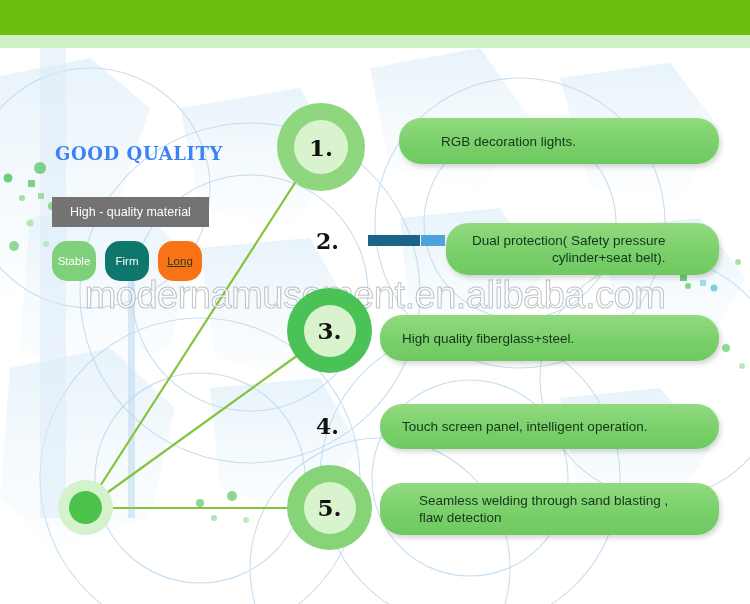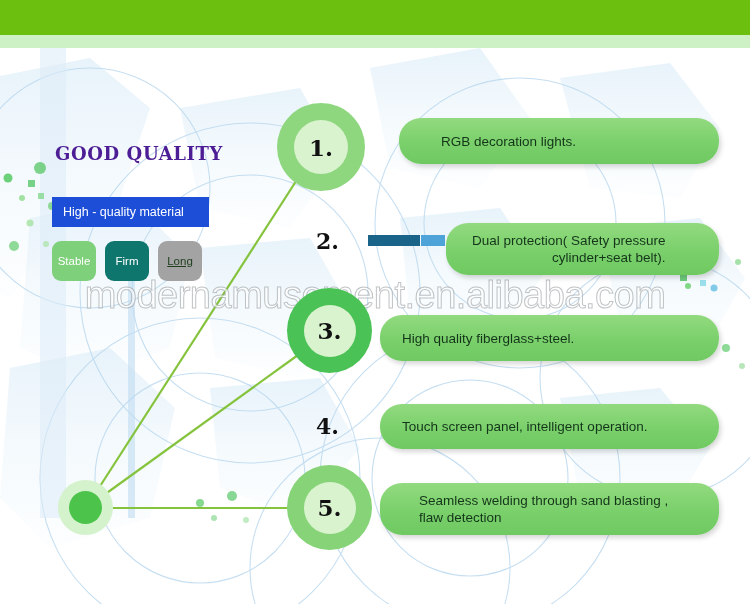--- a/index.html
+++ b/index.html
@@ -70,63 +70,63 @@
 
   
   .good-quality {
     position: absolute;
     left: 55px;
     top: 143px;
     font-family: "DejaVu Serif", serif;
     font-weight: bold;
     font-size: 18px;
     letter-spacing: 0.6px;
-    color: #4c1d95;
+    color: #3b82f6;
     white-space: nowrap;
   }
 
   
   .blue-banner {
     position: absolute;
     left: 52px;
     top: 197px;
     width: 157px;
     height: 30px;
-    background: #1d4ed8;
-    display: flex;
-    align-items: center;
-    padding-left: 11px;
+    background: #737373;
+    display: flex;
+    align-items: center;
+    padding-left: 18px;
     box-sizing: border-box;
   }
   .blue-banner .label {
     color: #ffffff;
     font-size: 12.5px;
     white-space: nowrap;
   }
 
   
   .chips {
     position: absolute;
     left: 52px;
     top: 241px;
     display: flex;
     gap: 9px;
   }
   .chip {
     width: 44px;
     height: 40px;
-    border-radius: 9px;
+    border-radius: 15px;
     display: flex;
     align-items: center;
     justify-content: center;
     font-size: 11.5px;
   }
   .chip-1 { background: #7ed07a; color: #ffffff; }
   .chip-2 { background: #0f766e; color: #ffffff; }
-  .chip-3 { background: #a3a3a3; color: #1d3d1d; text-decoration: underline; }
+  .chip-3 { background: #f97316; color: #1d3d1d; text-decoration: underline; }
 
   
   .connectors {
     position: absolute;
     left: 0;
     top: 0;
     width: 750px;
     height: 604px;
     pointer-events: none;
   }

